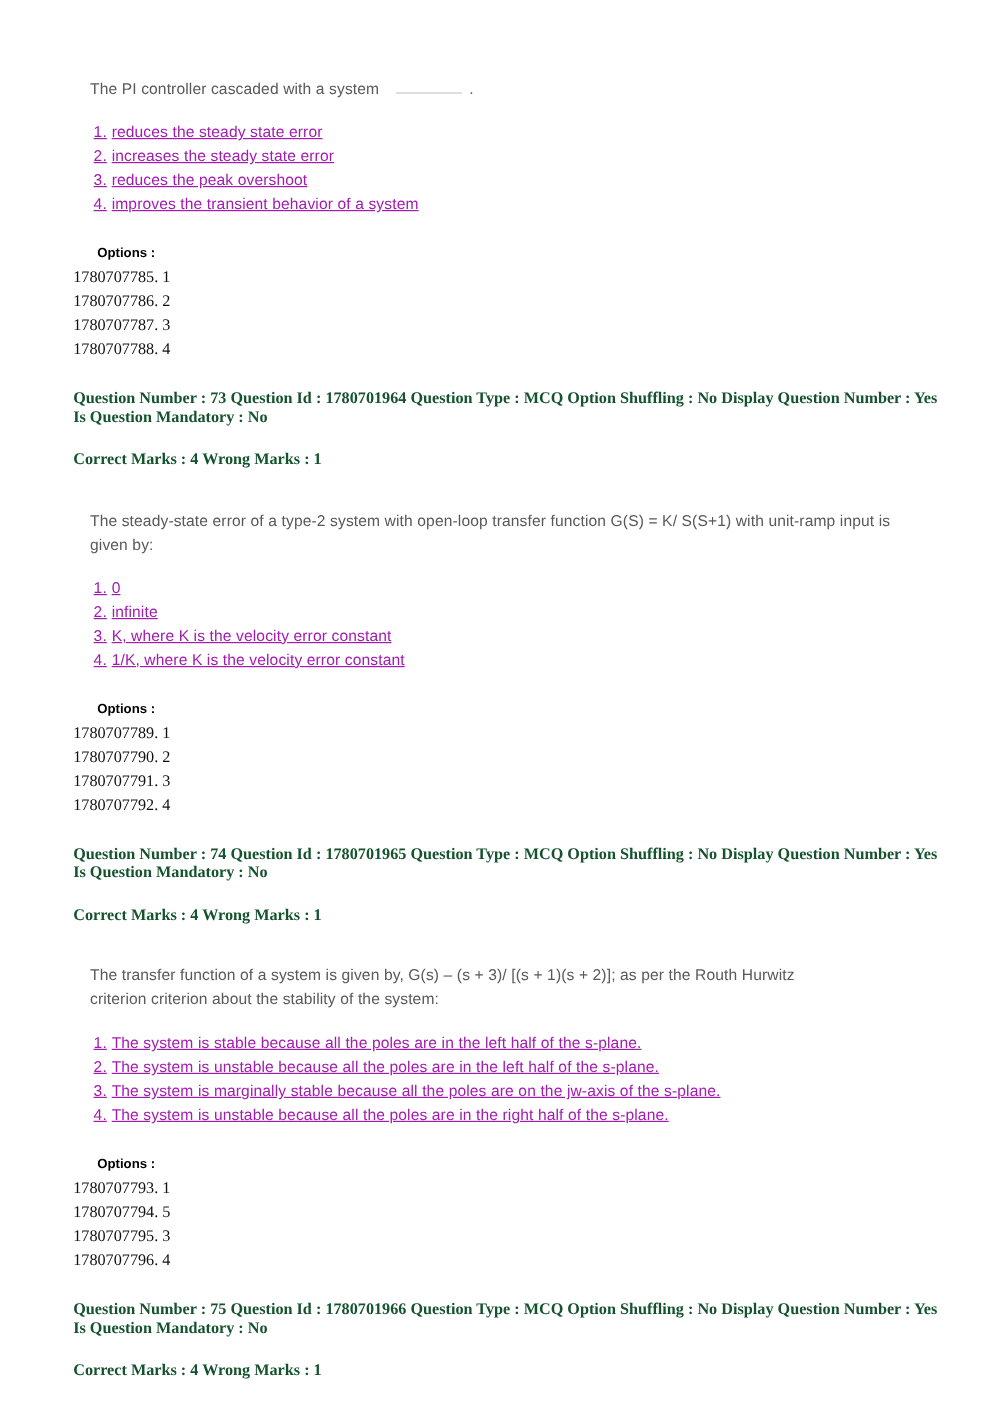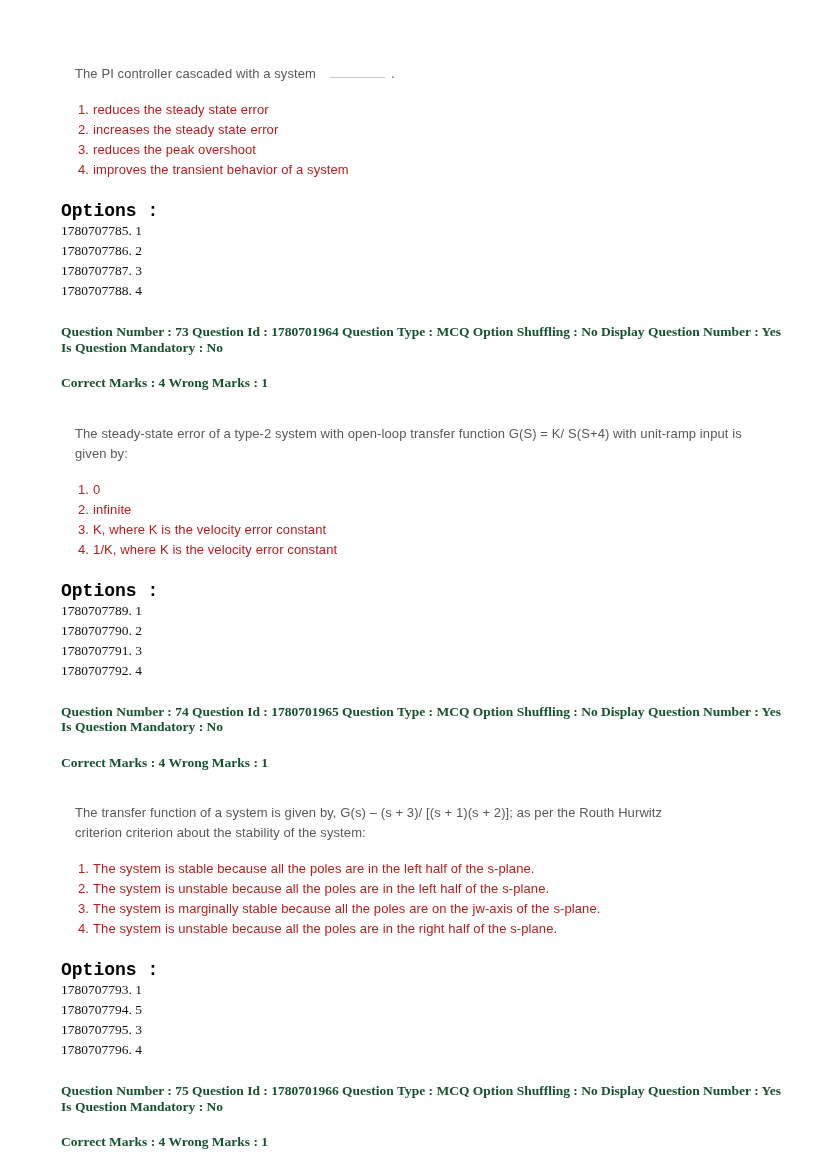--- a/index.html
+++ b/index.html
@@ -36,32 +36,33 @@
     height: 12px;
     margin: 0 6px 0 14px;
   }
 
   .choices {
     margin: 16px 0 0 78px;
   }
   .choice {
     font-size: 13px;
     line-height: 20px;
-    color: #b91c1c;
+    color: #a21caf;
     white-space: nowrap;
     letter-spacing: 0.1px;
+    text-decoration: underline;
   }
   .choice .num { margin-right: 4px; }
 
   
   .opts-label {
-    margin: 22px 0 0 61px;
-    font-family: Liberation Mono, monospace;
+    margin: 22px 0 0 81px;
+    font-family: Liberation Sans, sans-serif;
     font-weight: bold;
-    font-size: 18px;
+    font-size: 11px;
     line-height: 19px;
     color: #000000;
   }
   .opt-ids {
     margin-left: 61px;
     font-family: "Liberation Serif", "DejaVu Serif", serif;
     font-size: 13.5px;
     line-height: 20px;
     color: #111111;
   }
@@ -101,21 +102,21 @@
     </div>
   </section>
 
   <section>
     <div class="meta">
       <div class="line">Question Number : 73 Question Id : 1780701964 Question Type : MCQ Option Shuffling : No Display Question Number : Yes</div>
       <div class="line">Is Question Mandatory : No</div>
       <div class="line marks">Correct Marks : 4 Wrong Marks : 1</div>
     </div>
     <div class="qtext after-meta">
-      <div class="qline">The steady-state error of a type-2 system with open-loop transfer function G(S) = K/ S(S+4) with unit-ramp input is</div>
+      <div class="qline">The steady-state error of a type-2 system with open-loop transfer function G(S) = K/ S(S+1) with unit-ramp input is</div>
       <div class="qline">given by:</div>
     </div>
     <div class="choices">
       <div class="choice"><span class="num">1.</span><span>0</span></div>
       <div class="choice"><span class="num">2.</span><span>infinite</span></div>
       <div class="choice"><span class="num">3.</span><span>K, where K is the velocity error constant</span></div>
       <div class="choice"><span class="num">4.</span><span>1/K, where K is the velocity error constant</span></div>
     </div>
     <div class="opts-label">Options :</div>
     <div class="opt-ids">

